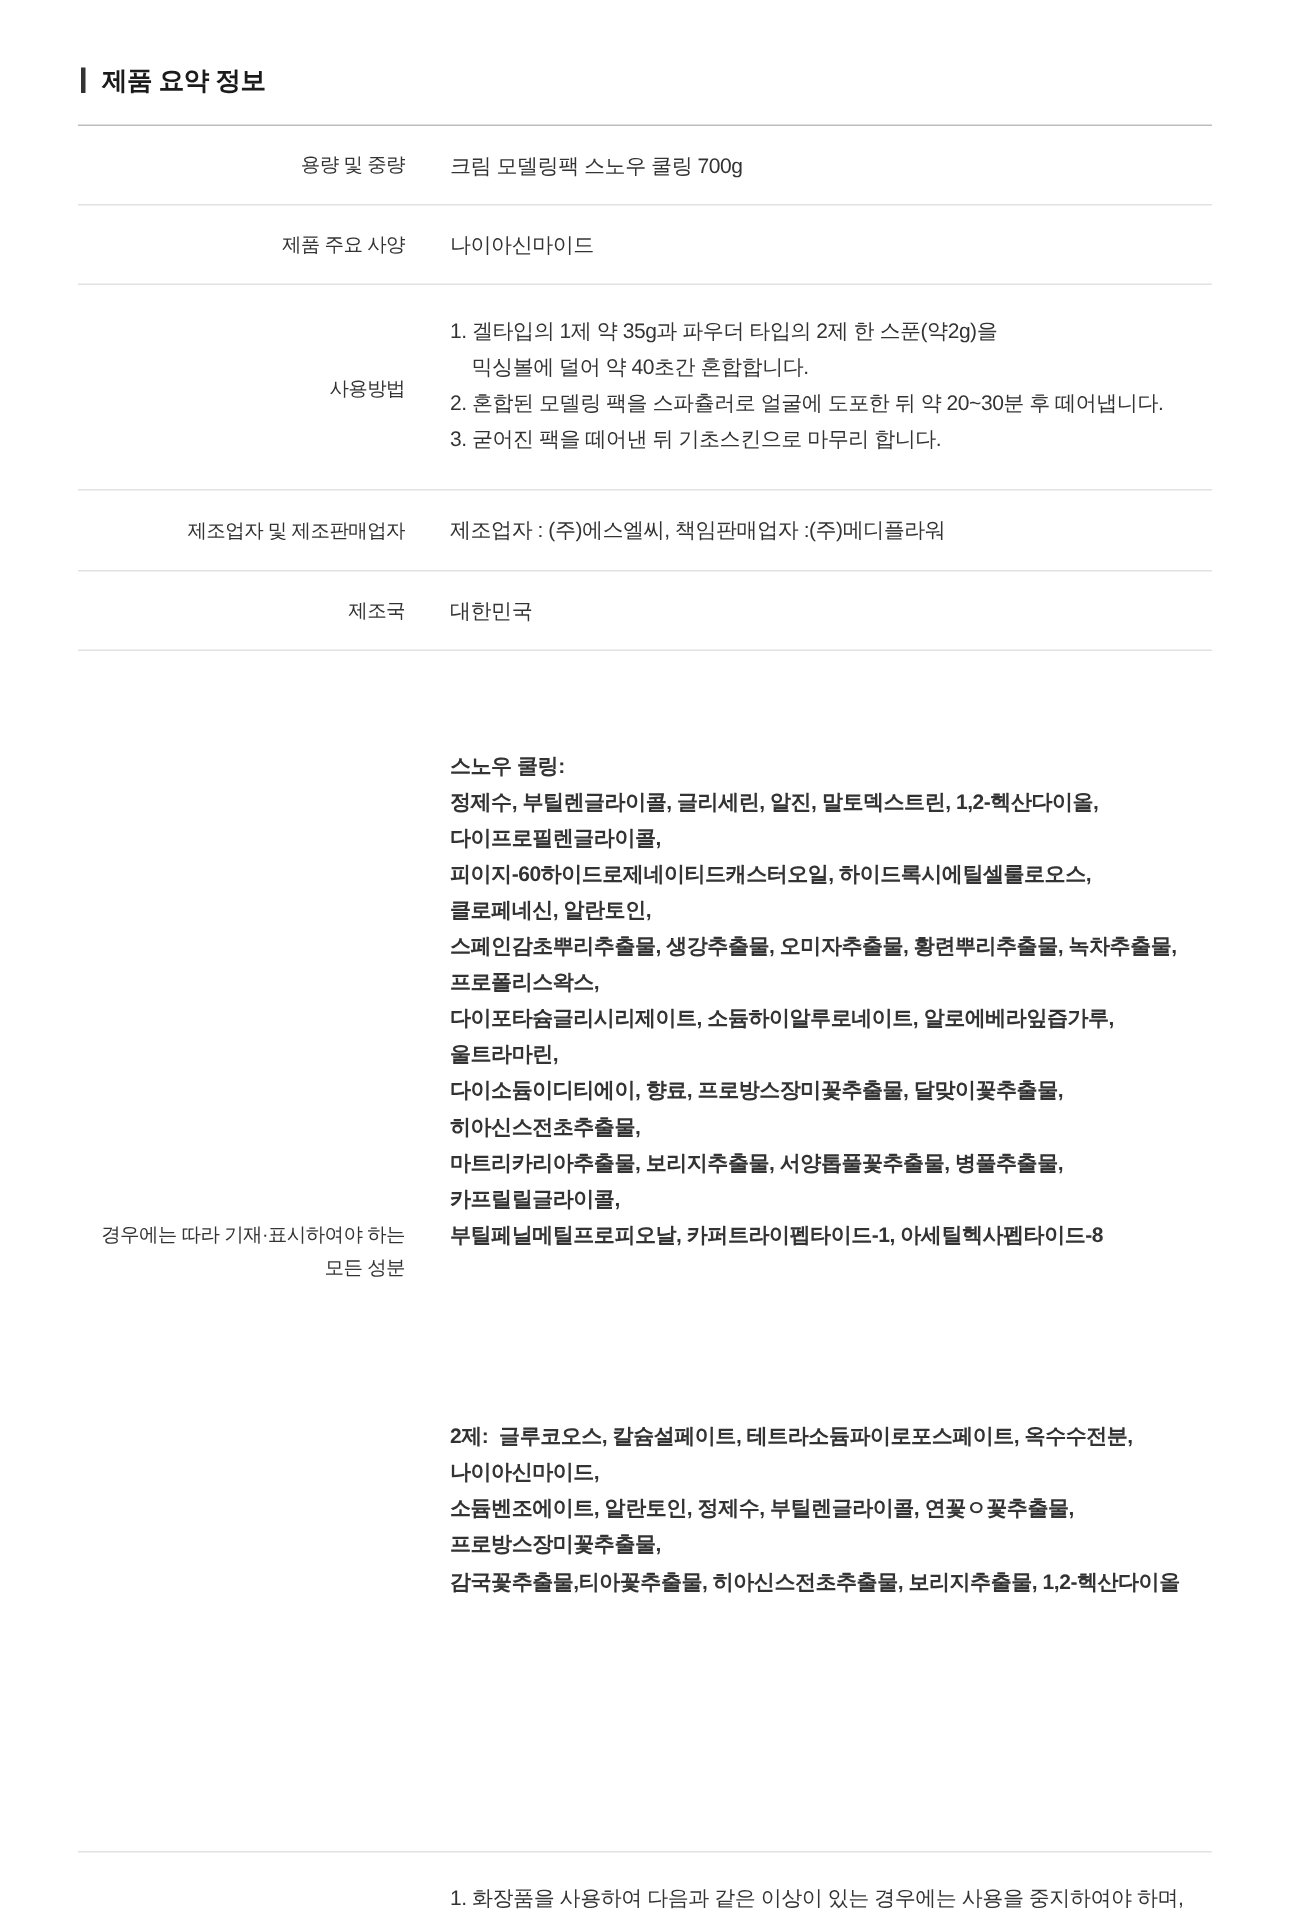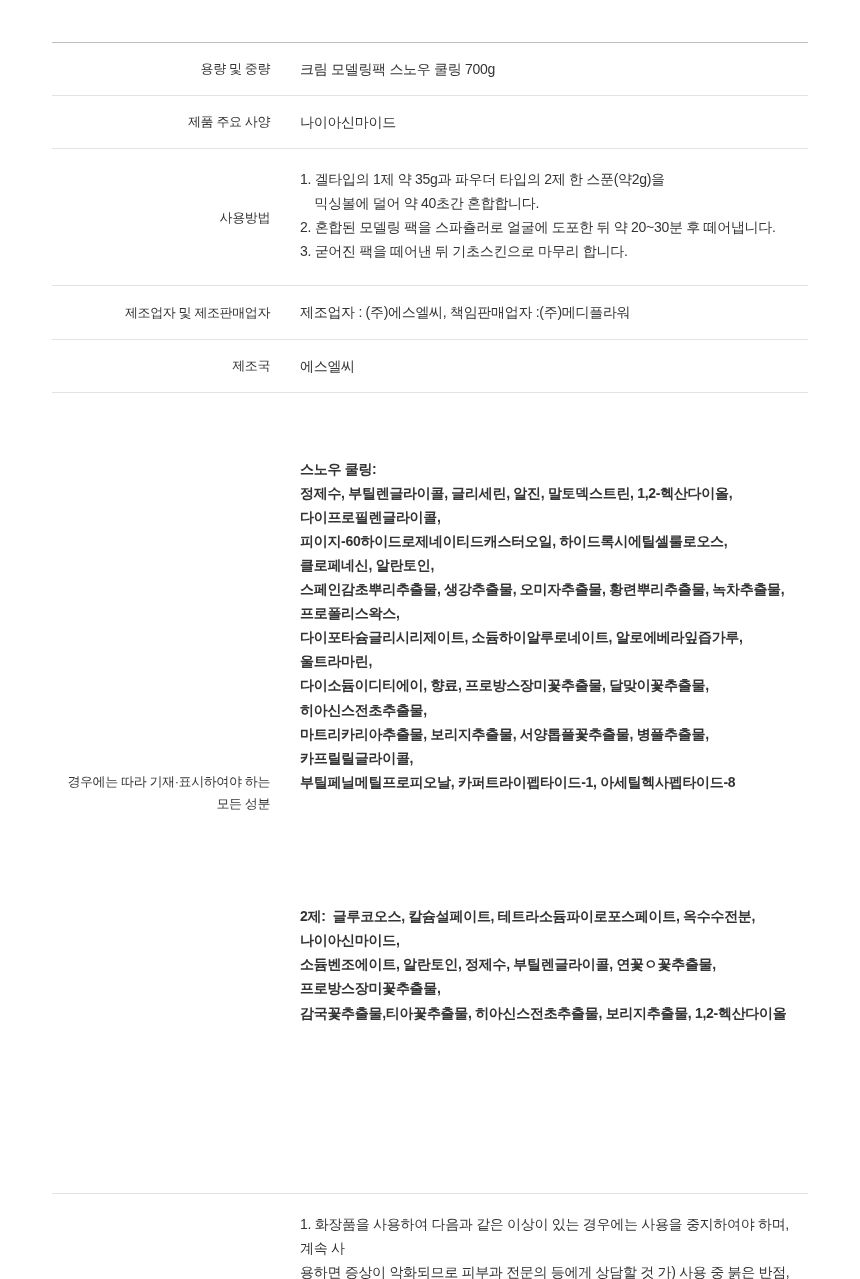--- a/index.html
+++ b/index.html
@@ -79,20 +79,24 @@
   tr.row-caution td { padding-top: 18px; padding-bottom: 22px; }
   tr.row-period th, tr.row-period td { padding-top: 24px; padding-bottom: 34px; }
   .cell-block { display: block; font-weight: bold; }
   .gap { display: block; height: 14px; }
 </style>
 </head>
 <body>
 
 <div class="page">
 
+  <div class="page-title">
+    <span class="title-bar"></span>
+    <span>제품 요약 정보</span>
+  </div>
 
   <table class="spec">
     <tbody>
       <tr>
         <th>용량 및 중량</th>
         <td>크림 모델링팩 스노우 쿨링 700g</td>
       </tr>
 
       <tr>
         <th>제품 주요 사양</th>
@@ -108,21 +112,21 @@
 3. 굳어진 팩을 떼어낸 뒤 기초스킨으로 마무리 합니다.</td>
       </tr>
 
       <tr>
         <th>제조업자 및 제조판매업자</th>
         <td>제조업자 : (주)에스엘씨, 책임판매업자 :(주)메디플라워</td>
       </tr>
 
       <tr>
         <th>제조국</th>
-        <td>에스엘씨</td>
+        <td>대한민국</td>
       </tr>
 
       <tr class="row-ingredients">
         <th>경우에는 따라
 기재·표시하여야 하는
 모든 성분</th>
         <td>
           <span class="cell-block">스노우 쿨링:
 정제수, 부틸렌글라이콜, 글리세린, 알진, 말토덱스트린, 1,2-헥산다이올, 다이프로필렌글라이콜,
 피이지-60하이드로제네이티드캐스터오일, 하이드록시에틸셀룰로오스, 클로페네신, 알란토인,

